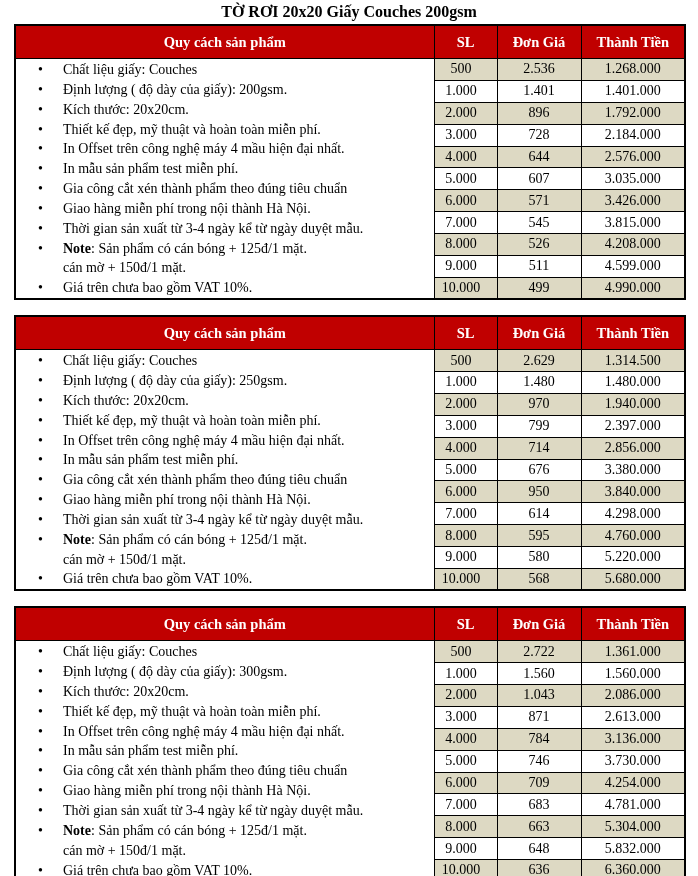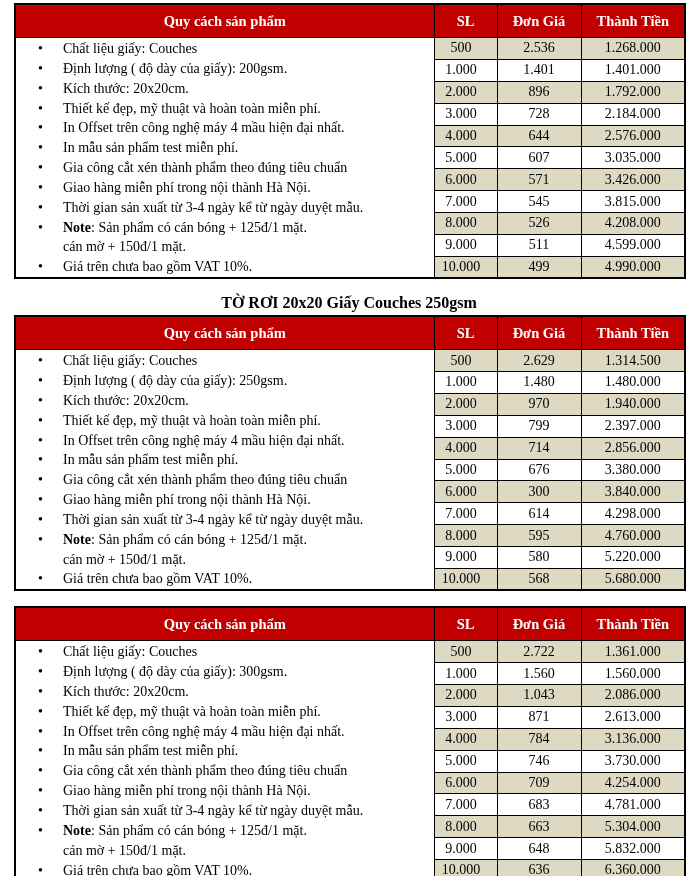--- a/index.html
+++ b/index.html
@@ -75,20 +75,21 @@
     top: 0;
     font-size: 14px;
   }
   .spec-line.indent { }
 </style>
 </head>
 <body>
 
 <div class="doc">
   <div class="section">
+    <div class="table-title">TỜ RƠI 20x20 Giấy Couches 200gsm</div>
     <table class="price-table">
       <colgroup>
         <col class="c-spec">
           <col class="c-qty">
           <col class="c-unit">
           <col class="c-total">
       </colgroup>
       <thead>
         <tr>
           <th>Quy cách sản phẩm</th>
@@ -159,111 +160,20 @@
           </tr>
           <tr class="data-row">
             <td class="qty">9.000</td>
             <td class="unit">511</td>
             <td class="total">4.599.000</td>
           </tr>
           <tr class="data-row alt">
             <td class="qty">10.000</td>
             <td class="unit">499</td>
             <td class="total">4.990.000</td>
-          </tr>
-        </tbody>
-    </table>
-  </div>
-
-  <div class="section">
-    <div class="table-title">TỜ RƠI 20x20 Giấy Couches 250gsm</div>
-    <table class="price-table">
-      <colgroup>
-        <col class="c-spec">
-          <col class="c-qty">
-          <col class="c-unit">
-          <col class="c-total">
-      </colgroup>
-      <thead>
-        <tr>
-          <th>Quy cách sản phẩm</th>
-          <th>SL</th>
-          <th>Đơn Giá</th>
-          <th>Thành Tiền</th>
-        </tr>
-      </thead>
-      <tbody>
-          <tr class="data-row alt">
-            <td class="spec-cell" rowspan="11">
-              <div class="spec-line"><span class="bullet">•</span>Chất liệu giấy: Couches</div>
-              <div class="spec-line"><span class="bullet">•</span>Định lượng ( độ dày của giấy): 250gsm.</div>
-              <div class="spec-line"><span class="bullet">•</span>Kích thước: 20x20cm.</div>
-              <div class="spec-line"><span class="bullet">•</span>Thiết kế đẹp, mỹ thuật và hoàn toàn miễn phí.</div>
-              <div class="spec-line"><span class="bullet">•</span>In Offset trên công nghệ máy 4 mầu hiện đại nhất.</div>
-              <div class="spec-line"><span class="bullet">•</span>In mẫu sản phẩm test miễn phí.</div>
-              <div class="spec-line"><span class="bullet">•</span>Gia công cắt xén thành phẩm theo đúng tiêu chuẩn</div>
-              <div class="spec-line"><span class="bullet">•</span>Giao hàng miễn phí trong nội thành Hà Nội.</div>
-              <div class="spec-line"><span class="bullet">•</span>Thời gian sản xuất từ 3-4 ngày kể từ ngày duyệt mẫu.</div>
-              <div class="spec-line"><span class="bullet">•</span><b>Note</b>: Sản phẩm có cán bóng + 125đ/1 mặt.</div>
-              <div class="spec-line indent">cán mờ + 150đ/1 mặt.</div>
-              <div class="spec-line"><span class="bullet">•</span>Giá trên chưa bao gồm VAT 10%.</div>
-            </td>
-            <td class="qty">500</td>
-            <td class="unit">2.629</td>
-            <td class="total">1.314.500</td>
-          </tr>
-          <tr class="data-row">
-            <td class="qty">1.000</td>
-            <td class="unit">1.480</td>
-            <td class="total">1.480.000</td>
-          </tr>
-          <tr class="data-row alt">
-            <td class="qty">2.000</td>
-            <td class="unit">970</td>
-            <td class="total">1.940.000</td>
-          </tr>
-          <tr class="data-row">
-            <td class="qty">3.000</td>
-            <td class="unit">799</td>
-            <td class="total">2.397.000</td>
-          </tr>
-          <tr class="data-row alt">
-            <td class="qty">4.000</td>
-            <td class="unit">714</td>
-            <td class="total">2.856.000</td>
-          </tr>
-          <tr class="data-row">
-            <td class="qty">5.000</td>
-            <td class="unit">676</td>
-            <td class="total">3.380.000</td>
-          </tr>
-          <tr class="data-row alt">
-            <td class="qty">6.000</td>
-            <td class="unit">300</td>
-            <td class="total">3.840.000</td>
-          </tr>
-          <tr class="data-row">
-            <td class="qty">7.000</td>
-            <td class="unit">614</td>
-            <td class="total">4.298.000</td>
-          </tr>
-          <tr class="data-row alt">
-            <td class="qty">8.000</td>
-            <td class="unit">595</td>
-            <td class="total">4.760.000</td>
-          </tr>
-          <tr class="data-row">
-            <td class="qty">9.000</td>
-            <td class="unit">580</td>
-            <td class="total">5.220.000</td>
-          </tr>
-          <tr class="data-row alt">
-            <td class="qty">10.000</td>
-            <td class="unit">568</td>
-            <td class="total">5.680.000</td>
           </tr>
         </tbody>
     </table>
   </div>
 
   <div class="section">
     <table class="price-table">
       <colgroup>
         <col class="c-spec">
           <col class="c-qty">
@@ -275,20 +185,110 @@
           <th>Quy cách sản phẩm</th>
           <th>SL</th>
           <th>Đơn Giá</th>
           <th>Thành Tiền</th>
         </tr>
       </thead>
       <tbody>
           <tr class="data-row alt">
             <td class="spec-cell" rowspan="11">
               <div class="spec-line"><span class="bullet">•</span>Chất liệu giấy: Couches</div>
+              <div class="spec-line"><span class="bullet">•</span>Định lượng ( độ dày của giấy): 250gsm.</div>
+              <div class="spec-line"><span class="bullet">•</span>Kích thước: 20x20cm.</div>
+              <div class="spec-line"><span class="bullet">•</span>Thiết kế đẹp, mỹ thuật và hoàn toàn miễn phí.</div>
+              <div class="spec-line"><span class="bullet">•</span>In Offset trên công nghệ máy 4 mầu hiện đại nhất.</div>
+              <div class="spec-line"><span class="bullet">•</span>In mẫu sản phẩm test miễn phí.</div>
+              <div class="spec-line"><span class="bullet">•</span>Gia công cắt xén thành phẩm theo đúng tiêu chuẩn</div>
+              <div class="spec-line"><span class="bullet">•</span>Giao hàng miễn phí trong nội thành Hà Nội.</div>
+              <div class="spec-line"><span class="bullet">•</span>Thời gian sản xuất từ 3-4 ngày kể từ ngày duyệt mẫu.</div>
+              <div class="spec-line"><span class="bullet">•</span><b>Note</b>: Sản phẩm có cán bóng + 125đ/1 mặt.</div>
+              <div class="spec-line indent">cán mờ + 150đ/1 mặt.</div>
+              <div class="spec-line"><span class="bullet">•</span>Giá trên chưa bao gồm VAT 10%.</div>
+            </td>
+            <td class="qty">500</td>
+            <td class="unit">2.629</td>
+            <td class="total">1.314.500</td>
+          </tr>
+          <tr class="data-row">
+            <td class="qty">1.000</td>
+            <td class="unit">1.480</td>
+            <td class="total">1.480.000</td>
+          </tr>
+          <tr class="data-row alt">
+            <td class="qty">2.000</td>
+            <td class="unit">970</td>
+            <td class="total">1.940.000</td>
+          </tr>
+          <tr class="data-row">
+            <td class="qty">3.000</td>
+            <td class="unit">799</td>
+            <td class="total">2.397.000</td>
+          </tr>
+          <tr class="data-row alt">
+            <td class="qty">4.000</td>
+            <td class="unit">714</td>
+            <td class="total">2.856.000</td>
+          </tr>
+          <tr class="data-row">
+            <td class="qty">5.000</td>
+            <td class="unit">676</td>
+            <td class="total">3.380.000</td>
+          </tr>
+          <tr class="data-row alt">
+            <td class="qty">6.000</td>
+            <td class="unit">950</td>
+            <td class="total">3.840.000</td>
+          </tr>
+          <tr class="data-row">
+            <td class="qty">7.000</td>
+            <td class="unit">614</td>
+            <td class="total">4.298.000</td>
+          </tr>
+          <tr class="data-row alt">
+            <td class="qty">8.000</td>
+            <td class="unit">595</td>
+            <td class="total">4.760.000</td>
+          </tr>
+          <tr class="data-row">
+            <td class="qty">9.000</td>
+            <td class="unit">580</td>
+            <td class="total">5.220.000</td>
+          </tr>
+          <tr class="data-row alt">
+            <td class="qty">10.000</td>
+            <td class="unit">568</td>
+            <td class="total">5.680.000</td>
+          </tr>
+        </tbody>
+    </table>
+  </div>
+
+  <div class="section">
+    <table class="price-table">
+      <colgroup>
+        <col class="c-spec">
+          <col class="c-qty">
+          <col class="c-unit">
+          <col class="c-total">
+      </colgroup>
+      <thead>
+        <tr>
+          <th>Quy cách sản phẩm</th>
+          <th>SL</th>
+          <th>Đơn Giá</th>
+          <th>Thành Tiền</th>
+        </tr>
+      </thead>
+      <tbody>
+          <tr class="data-row alt">
+            <td class="spec-cell" rowspan="11">
+              <div class="spec-line"><span class="bullet">•</span>Chất liệu giấy: Couches</div>
               <div class="spec-line"><span class="bullet">•</span>Định lượng ( độ dày của giấy): 300gsm.</div>
               <div class="spec-line"><span class="bullet">•</span>Kích thước: 20x20cm.</div>
               <div class="spec-line"><span class="bullet">•</span>Thiết kế đẹp, mỹ thuật và hoàn toàn miễn phí.</div>
               <div class="spec-line"><span class="bullet">•</span>In Offset trên công nghệ máy 4 mầu hiện đại nhất.</div>
               <div class="spec-line"><span class="bullet">•</span>In mẫu sản phẩm test miễn phí.</div>
               <div class="spec-line"><span class="bullet">•</span>Gia công cắt xén thành phẩm theo đúng tiêu chuẩn</div>
               <div class="spec-line"><span class="bullet">•</span>Giao hàng miễn phí trong nội thành Hà Nội.</div>
               <div class="spec-line"><span class="bullet">•</span>Thời gian sản xuất từ 3-4 ngày kể từ ngày duyệt mẫu.</div>
               <div class="spec-line"><span class="bullet">•</span><b>Note</b>: Sản phẩm có cán bóng + 125đ/1 mặt.</div>
               <div class="spec-line indent">cán mờ + 150đ/1 mặt.</div>

